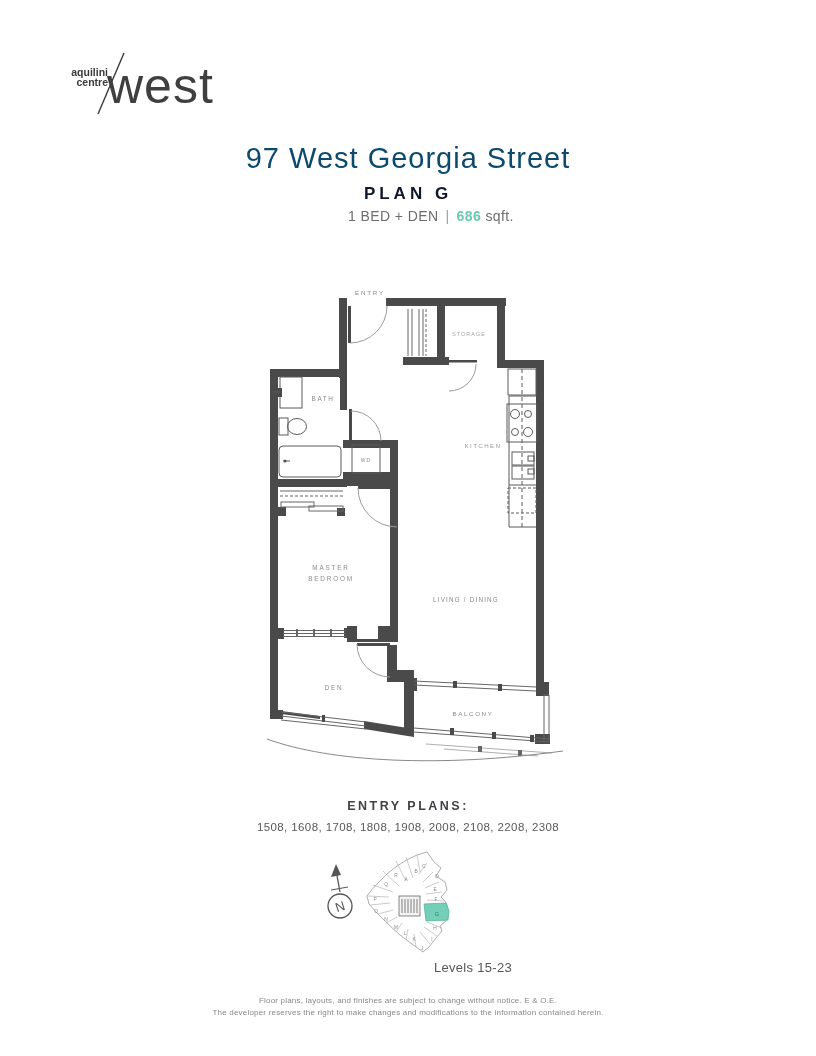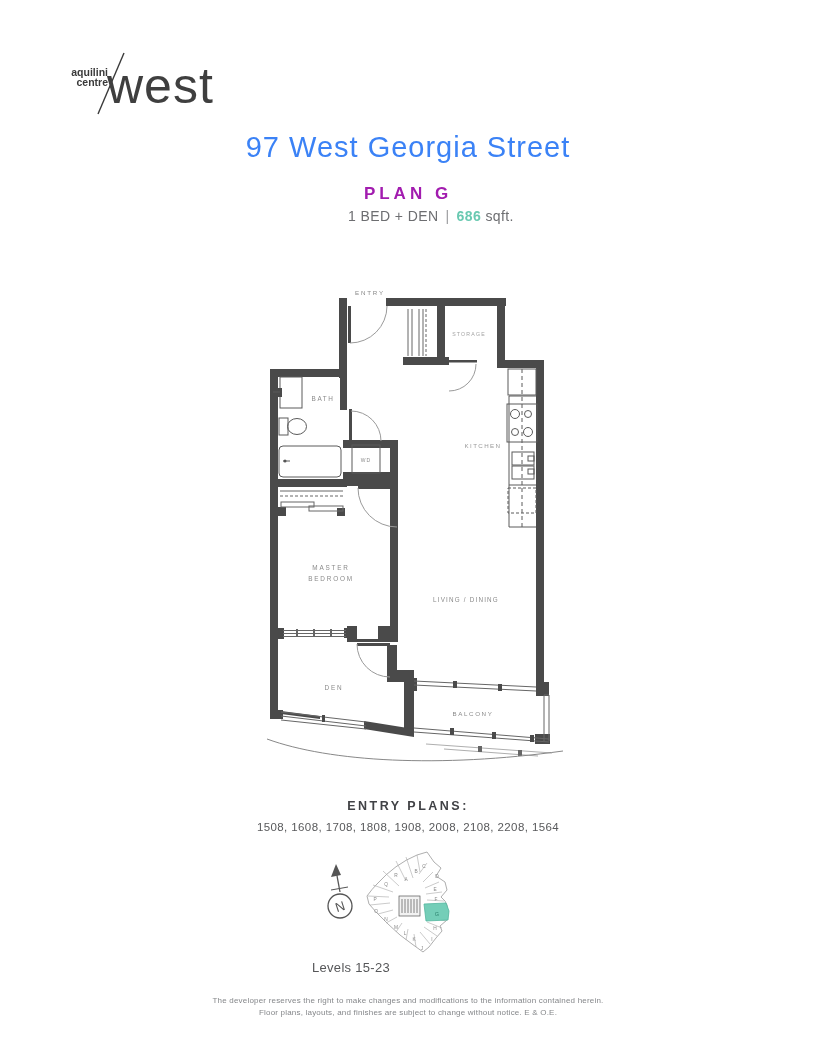--- a/index.html
+++ b/index.html
@@ -1,27 +1,27 @@
 <!DOCTYPE html>
 <html><head>
 <meta charset="utf-8">
 <style>
   html,body{margin:0;padding:0;background:#ffffff;}
   .page{position:relative;width:816px;height:1056px;background:#fff;overflow:hidden;
         font-family:"Liberation Sans",sans-serif;}
   .abs{position:absolute;}
   .center{left:0;right:0;text-align:center;}
-  .title{top:131px;font-size:29px;letter-spacing:1px;color:#3b82f6;font-weight:400;}
-  .plan-name{top:184px;font-size:17px;font-weight:bold;letter-spacing:4px;color:#a21caf;text-align:center;}
+  .title{top:142px;font-size:29px;letter-spacing:1px;color:#0c4a6e;font-weight:400;}
+  .plan-name{top:184px;font-size:17px;font-weight:bold;letter-spacing:4px;color:#0f172a;text-align:center;}
   .plan-sub{top:208px;font-size:14px;color:#6d6e71;letter-spacing:.4px;padding-left:46px;}
   .plan-sub .sep{color:#9a9b9e;padding:0 7px;}
   .plan-sub .accent{color:#69c9b1;font-weight:bold;}
   .floors-heading{top:799px;font-size:12.5px;font-weight:bold;letter-spacing:2.5px;color:#414246;}
   .floors-list{top:821px;font-size:11.5px;color:#58595b;letter-spacing:.4px;}
-  .levels{top:960px;left:312px;width:200px;text-align:left;font-size:13px;color:#565759;letter-spacing:.3px;}
+  .levels{top:960px;left:312px;width:200px;text-align:right;font-size:13px;color:#565759;letter-spacing:.3px;}
   .disclaimer{top:995px;font-size:8px;line-height:11.5px;color:#85878a;letter-spacing:.2px;}
   .logo{left:64px;top:50px;width:170px;height:68px;}
   svg text{font-family:"Liberation Sans",sans-serif;}
   .room-label{fill:#8a8a8a;}
   .fix{fill:none;stroke:#5a5a5a;stroke-width:1;}
   .thin{fill:none;stroke:#666;stroke-width:1;}
   .arc{fill:none;stroke:#9a9a9a;stroke-width:1;}
   .mapline{stroke:#a8a8a8;stroke-width:.6;fill:none;}
   .maplet{fill:#8a8a8a;font-size:4.8px;text-anchor:middle;}
 </style>
@@ -170,21 +170,21 @@
       <text x="483" y="448" font-size="6.2" letter-spacing="1.4" fill="#9a9a9a">KITCHEN</text>
       <text x="331" y="570" font-size="6.4" letter-spacing="1.8" class="room-label">MASTER</text>
       <text x="331" y="581" font-size="6.4" letter-spacing="1.8" class="room-label">BEDROOM</text>
       <text x="466" y="602" font-size="6.3" letter-spacing="1.2" class="room-label">LIVING / DINING</text>
       <text x="334" y="690" font-size="6.4" letter-spacing="1.8" class="room-label">DEN</text>
       <text x="473" y="716" font-size="6.2" letter-spacing="1.6" class="room-label">BALCONY</text>
     </g>
   </svg>
 
   <div class="abs center floors-heading">ENTRY PLANS:</div>
-  <div class="abs center floors-list">1508, 1608, 1708, 1808, 1908, 2008, 2108, 2208, 1564</div>
+  <div class="abs center floors-list">1508, 1608, 1708, 1808, 1908, 2008, 2108, 2208, 2308</div>
 
   <svg class="abs" style="left:318px;top:848px;" width="145" height="118" viewBox="318 848 145 118">
     <g>
       <circle cx="340" cy="906" r="12" fill="none" stroke="#555" stroke-width="1.3"></circle>
       <text x="340" y="911" font-size="13" fill="#555" text-anchor="middle" transform="rotate(-18 340 906)">N</text>
       <line x1="340" y1="892" x2="336.5" y2="873" stroke="#555" stroke-width="1.3"></line>
       <polygon points="336,864 331,877 341,875" fill="#555"></polygon>
       <line x1="331" y1="890" x2="348" y2="887" stroke="#555" stroke-width="1"></line>
     </g>
 
@@ -223,17 +223,17 @@
         <text class="maplet" x="396" y="877">R</text>
         <text class="maplet" x="406" y="881">A</text>
         <text class="maplet" x="416" y="873">B</text>
       </g>
     </g>
   </svg>
 
   <div class="abs levels">Levels 15-23</div>
 
   <div class="abs center disclaimer">
+    <div>Floor plans, layouts, and finishes are subject to change without notice. E &amp; O.E.</div>
     <div>The developer reserves the right to make changes and modifications to the information contained herein.</div>
-    <div>Floor plans, layouts, and finishes are subject to change without notice. E &amp; O.E.</div>
   </div>
 
 </div>
 
 </body></html>

